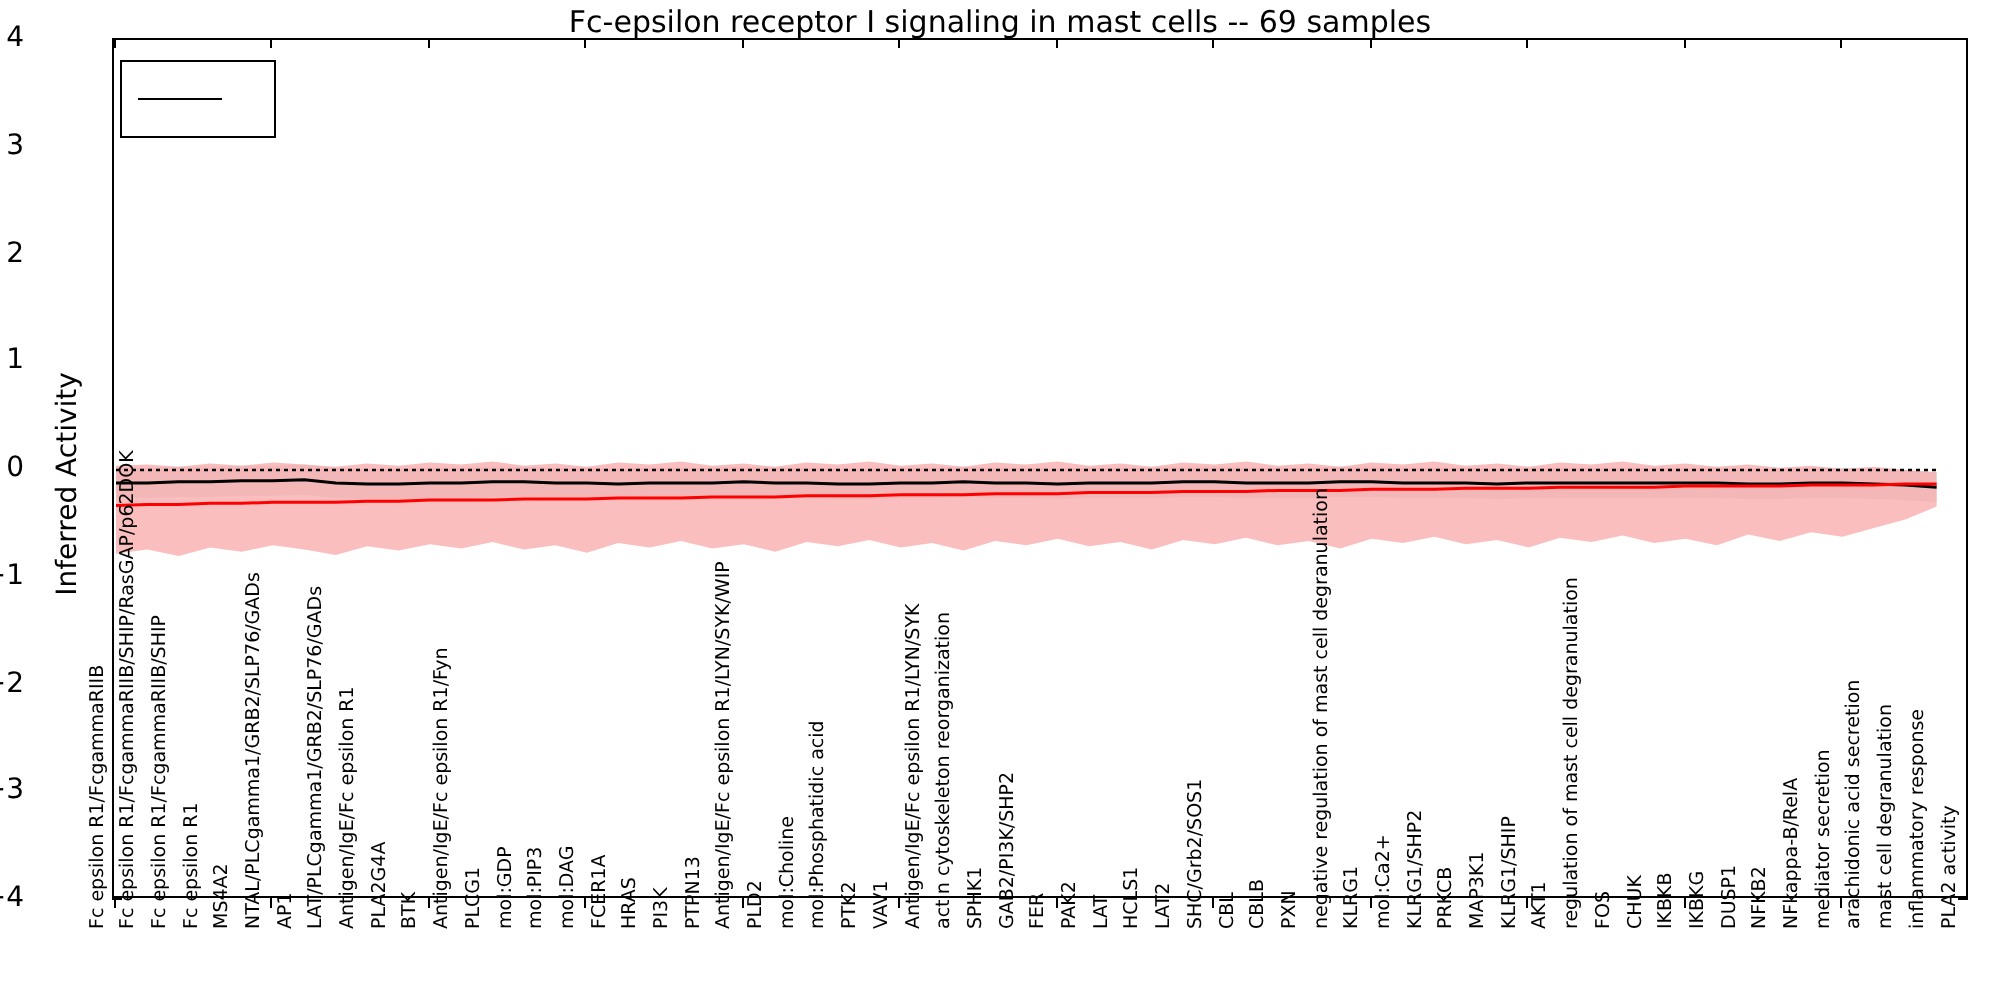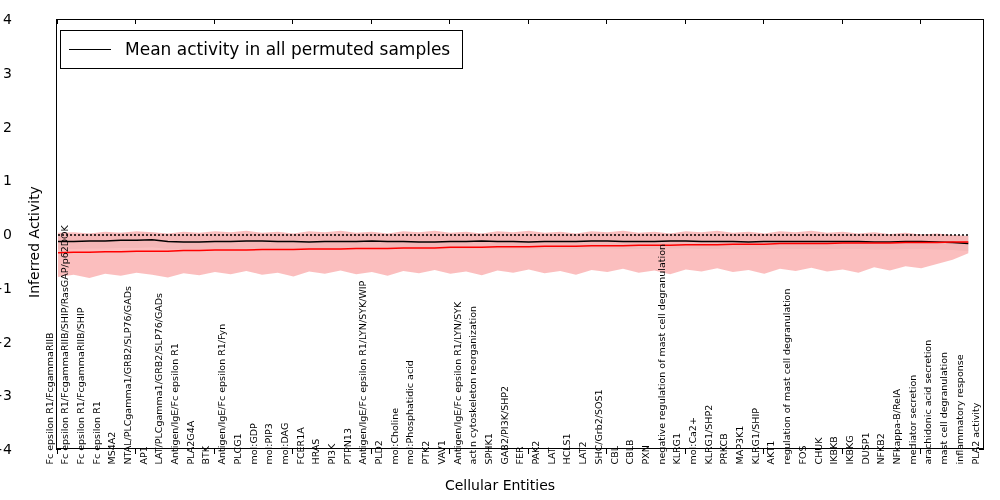--- a/index.html
+++ b/index.html
@@ -34,20 +34,21 @@
   .legrow{display:flex;align-items:center;height:26px;}
   .legline{width:42px;height:0;border-top:1.6px solid #000;margin-right:14px;}
   .legline.red{border-top-color:#ff0000;}
   .legtxt{font-size:17px;color:#000;}
 </style>
 </head>
 <body>
 
 <div id="fig">
 
+  <div id="title">Fc-epsilon receptor I signaling in mast cells -- 69 samples</div>
 
   <div id="ylabel">Inferred Activity</div>
   <div id="yticks">
       <div class="ytick" style="top: 19px;">4</div>
       <div class="ytickmark " style="top: 19px;"></div>
       <div class="ytickmark r" style="top: 19px;"></div>
       <div class="ytick" style="top: 72.75px;">3</div>
       <div class="ytickmark " style="top: 72.75px;"></div>
       <div class="ytickmark r" style="top: 72.75px;"></div>
       <div class="ytick" style="top: 126.5px;">2</div>
@@ -164,22 +165,20 @@
       <div class="xlab" style="left: 853.941px; top: 455px;">IKBKG</div>
       <div class="xlab" style="left: 869.636px; top: 455px;">DUSP1</div>
       <div class="xlab" style="left: 885.331px; top: 455px;">NFKB2</div>
       <div class="xlab" style="left: 901.025px; top: 455px;">NFkappa-B/RelA</div>
       <div class="xlab" style="left: 916.72px; top: 455px;">mediator secretion</div>
       <div class="xlab" style="left: 932.415px; top: 455px;">arachidonic acid secretion</div>
       <div class="xlab" style="left: 948.11px; top: 455px;">mast cell degranulation</div>
       <div class="xlab" style="left: 963.805px; top: 455px;">inflammatory response</div>
       <div class="xlab" style="left: 979.5px; top: 455px;">PLA2 activity</div>
     </div>
-  <div id="xlabel">Cellular Entities</div>
 
   <div id="legend">
     <div class="legrow">
       <span class="legline"></span>
-      <span class="legtxt">Mean activity in all permuted samples</span>
     </div>
   </div>
 
 </div>
 
 </body></html>

